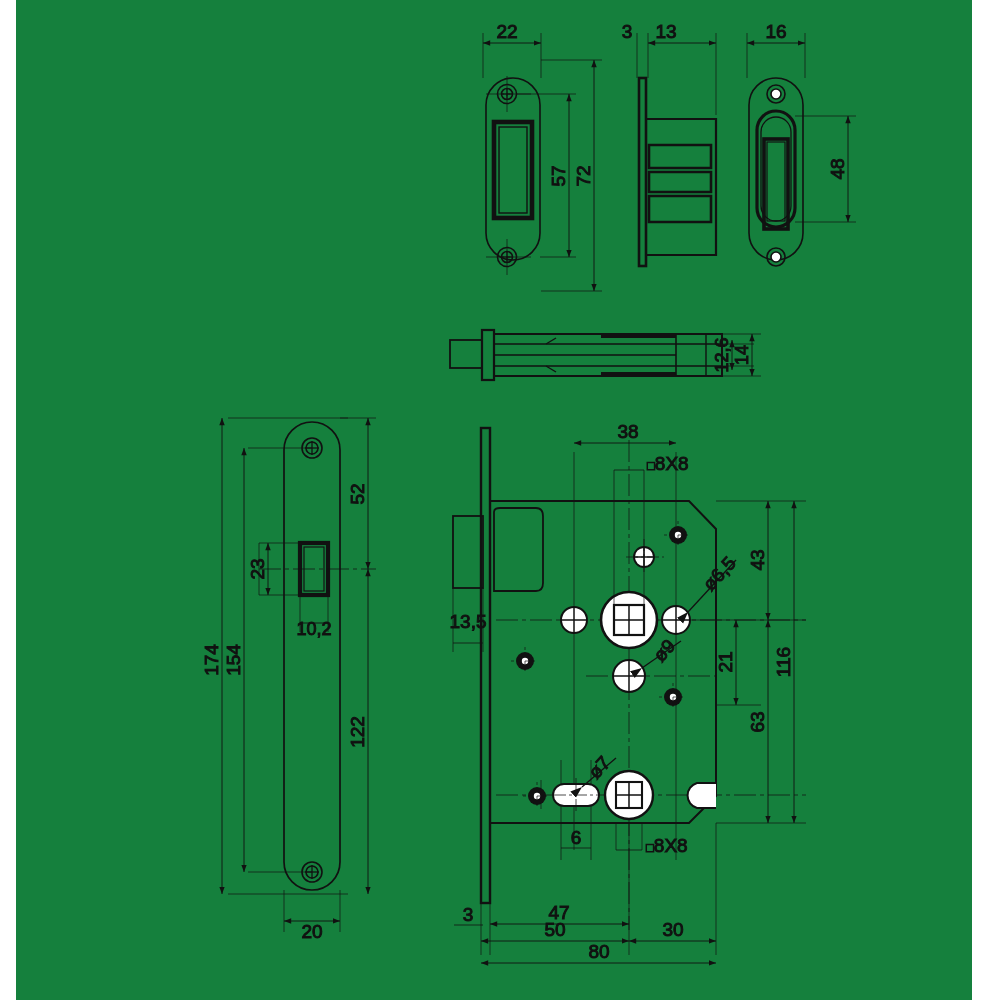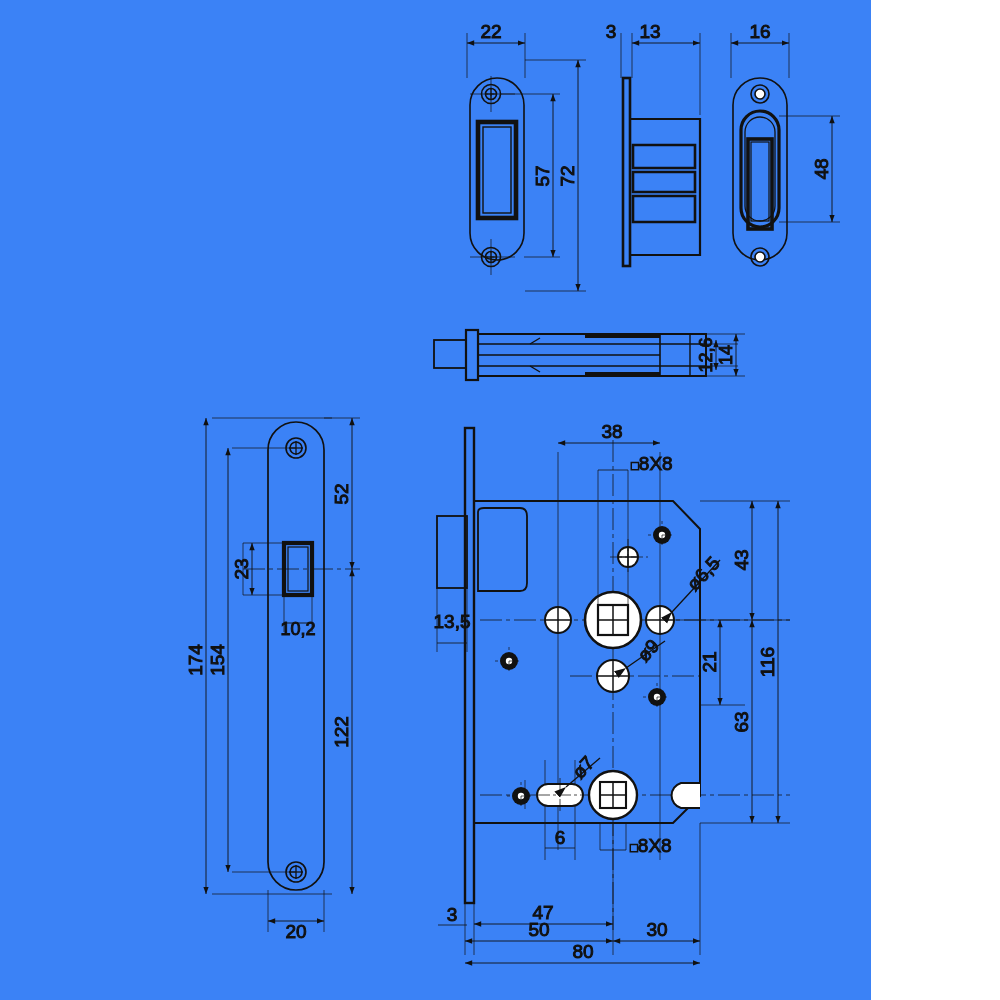--- a/index.html
+++ b/index.html
@@ -1,19 +1,19 @@
 <!DOCTYPE html>
 <html><head>
 <meta charset="utf-8">
 <title>Mortise Lock Technical Drawing</title>
 <style>
   html,body{margin:0;padding:0;background:#ffffff;}
   body{width:1000px;height:1000px;overflow:hidden;
        font-family:"Liberation Sans",sans-serif;}
-  #sheet{position:relative;width:871px;height:1000px;background:#3b82f6;}
+  #sheet{position:relative;width:956px;height:1000px;background:#15803d;margin-left:16px;}
   svg{display:block;}
   text{font-family:"Liberation Sans",sans-serif;fill:#111111;}
 </style>
 </head>
 <body>
 
 <div id="sheet">
 <svg width="1000" height="1000" viewBox="0 0 1000 1000" xmlns="http://www.w3.org/2000/svg">
 
   <defs>

